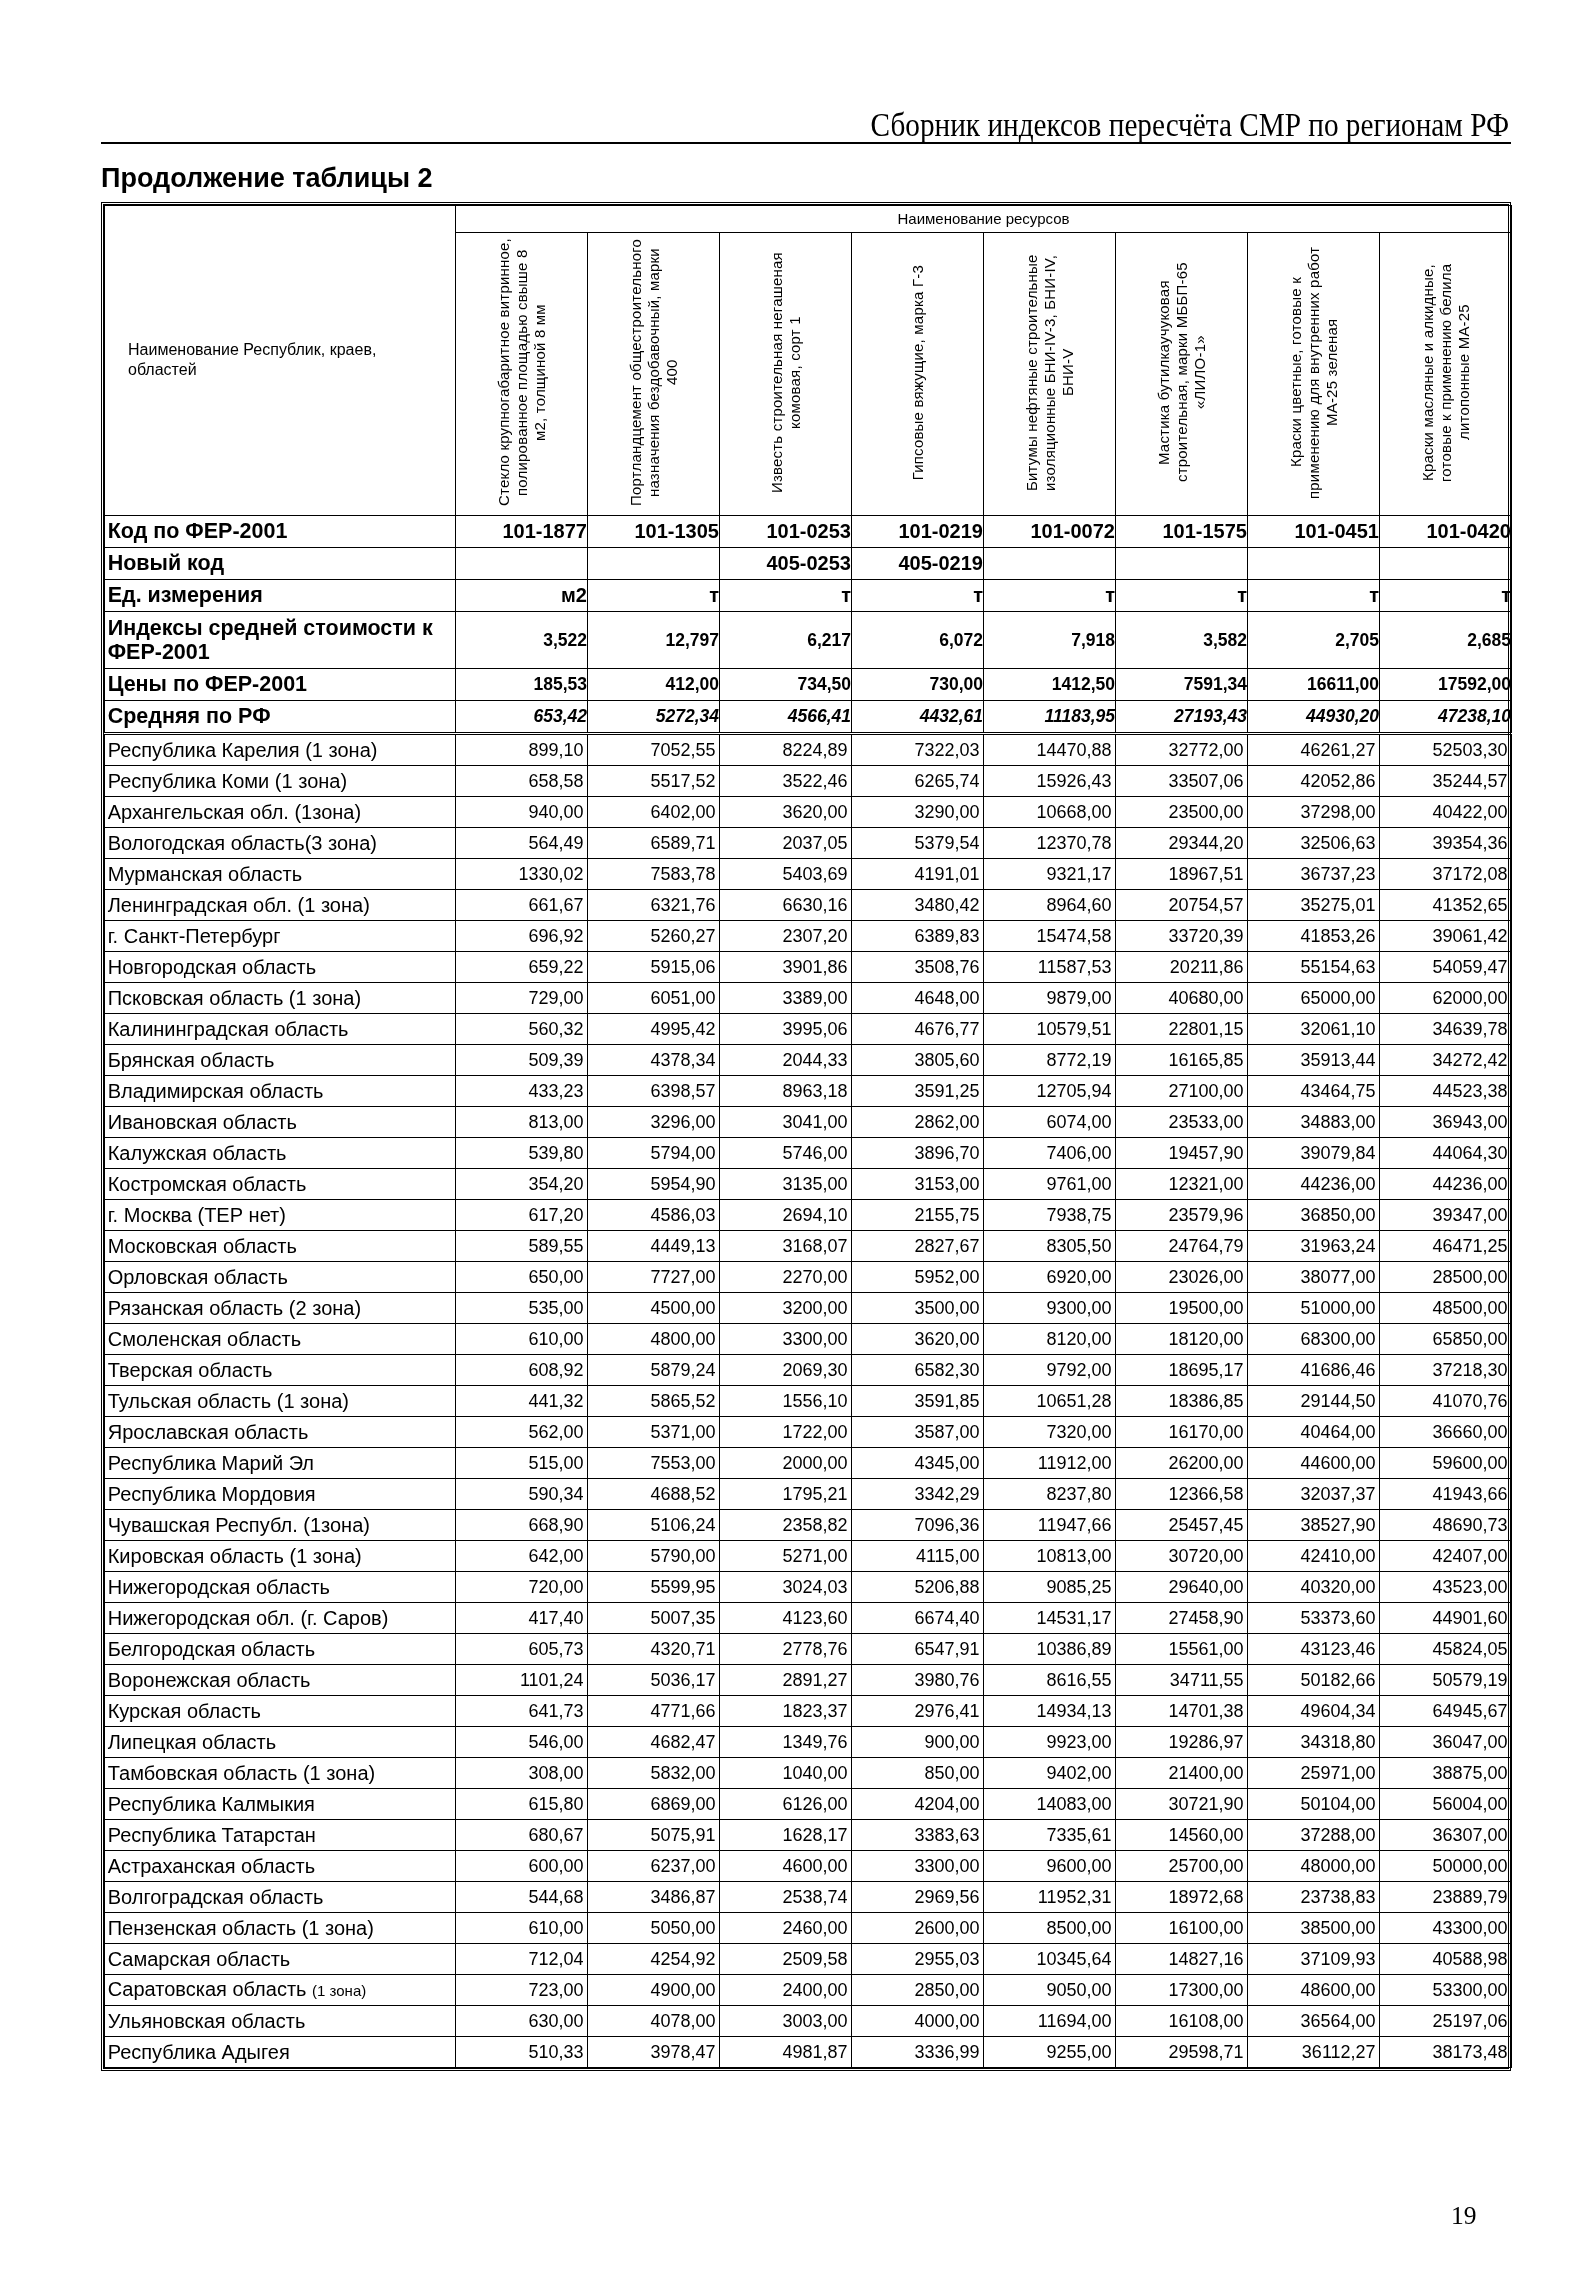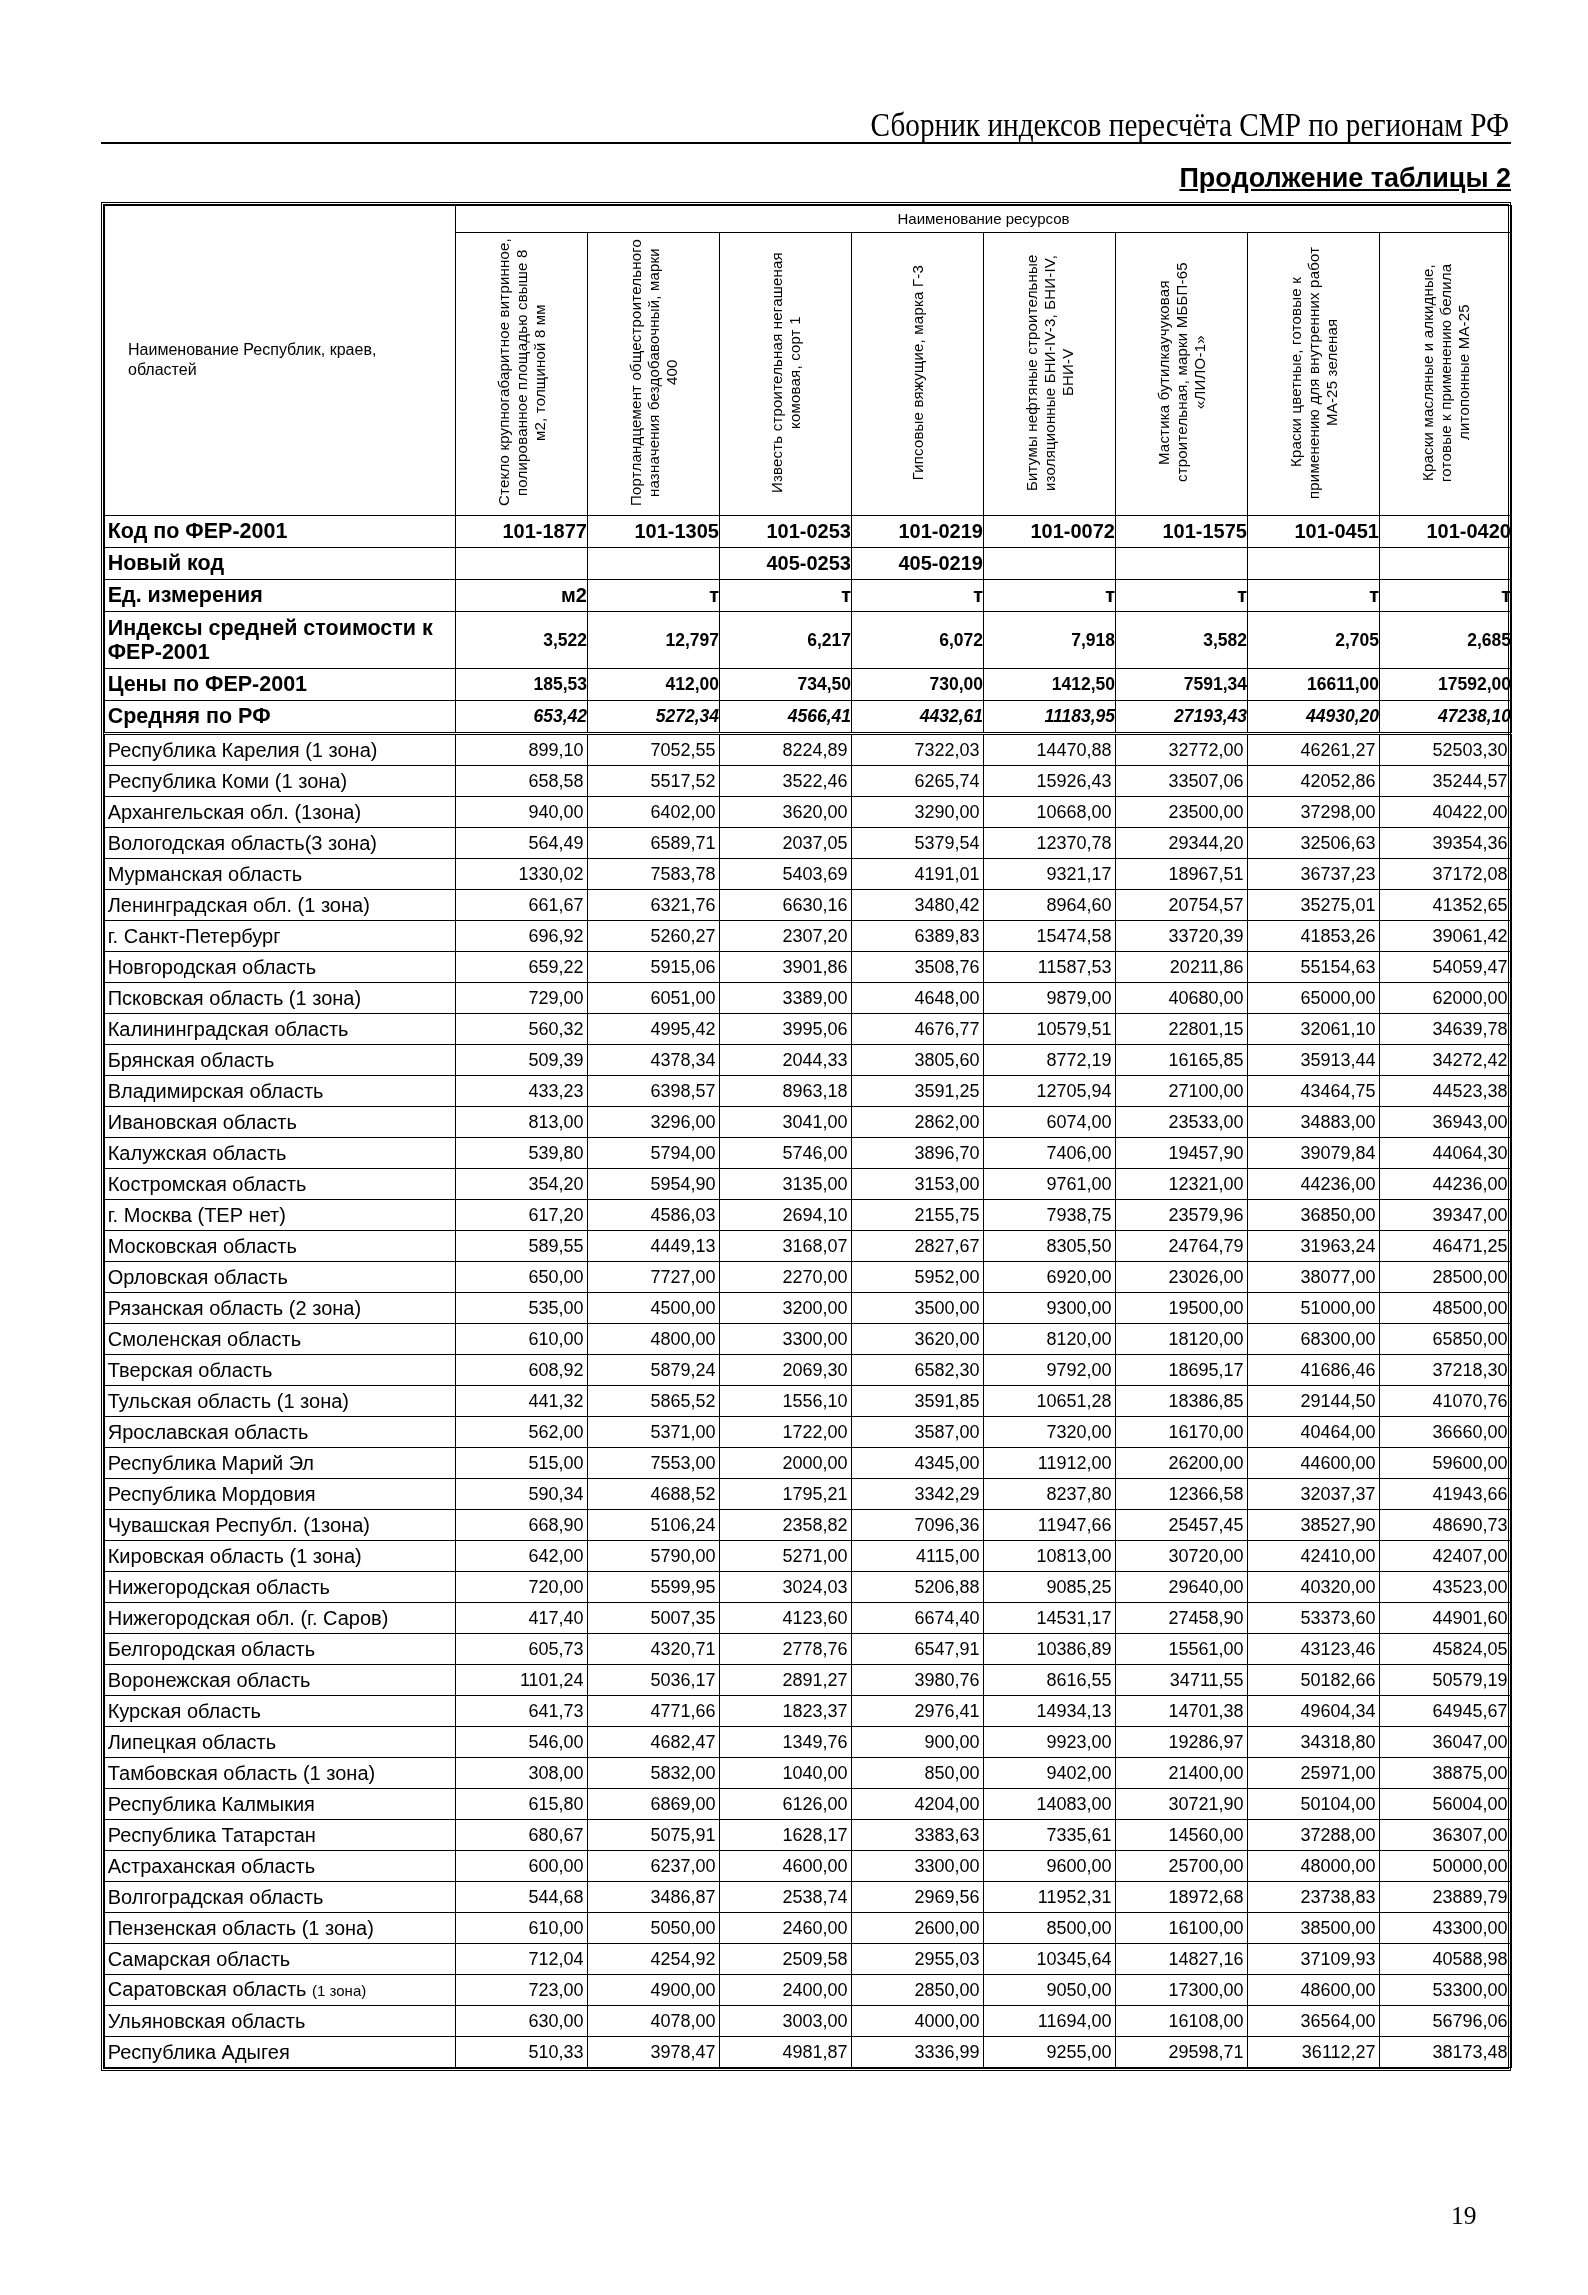--- a/index.html
+++ b/index.html
@@ -1,22 +1,22 @@
 <!DOCTYPE html>
 <html style="font-size:10.8px"><head>
 <meta charset="utf-8">
 <style>
   html, body { margin:0; padding:0; background:#ffffff; }
   body { width:1589px; height:2295px; position:relative; overflow:hidden; color:#000;
          font-family:"Liberation Sans", sans-serif; }
   .running-head { position:absolute; left:101px; width:1408px; top:106px; text-align:right;
          font-family:"Liberation Serif", serif; font-size:34px; line-height:38px; transform:scaleX(0.86); transform-origin:right; }
   .head-rule { position:absolute; left:101px; width:1410px; top:142px; height:0; border-top:2.7px solid #000; }
-  .table-caption { position:absolute; left:101px; width:1410px; top:161px; text-align:right;
-         font-weight:bold; font-size:27px; line-height:34px;text-decoration:underline; }
+  .table-caption { position:absolute; left:101px; width:1410px; top:161px; 
+         font-weight:bold; font-size:27px; line-height:34px; }
   .table-wrap { position:absolute; left:101px; top:202px; width:1410px; border:2px double #000; border-width:3.4px; border-style:double; box-sizing:border-box; }
   table { border-collapse:collapse; width:100%; table-layout:fixed; }
   col.c0 { width:351px; }
   col.cn { width:132px; }
   td, th { border:1.3px solid #000; padding:0; margin:0; }
   th { font-weight:normal; }
   .res-group { height:25.5px; font-size:15px; text-align:center; vertical-align:middle; }
   .region-head { font-size:16px; text-align:left; vertical-align:middle; line-height:20px; padding:0 23px;margin-left:31px; }
   .vhead { height:282px; vertical-align:middle; text-align:center; padding:0; }
   .vhead .vt { display:inline-block; writing-mode:vertical-rl; transform:rotate(180deg);
@@ -592,21 +592,21 @@
         </tr>
         <tr class="data">
           <td class="lbl"><span>Ульяновская область</span></td>
           <td class="num">630,00</td>
           <td class="num">4078,00</td>
           <td class="num">3003,00</td>
           <td class="num">4000,00</td>
           <td class="num">11694,00</td>
           <td class="num">16108,00</td>
           <td class="num">36564,00</td>
-          <td class="num">56796,06</td>
+          <td class="num">25197,06</td>
         </tr>
         <tr class="data">
           <td class="lbl"><span>Республика Адыгея</span></td>
           <td class="num">510,33</td>
           <td class="num">3978,47</td>
           <td class="num">4981,87</td>
           <td class="num">3336,99</td>
           <td class="num">9255,00</td>
           <td class="num">29598,71</td>
           <td class="num">36112,27</td>

